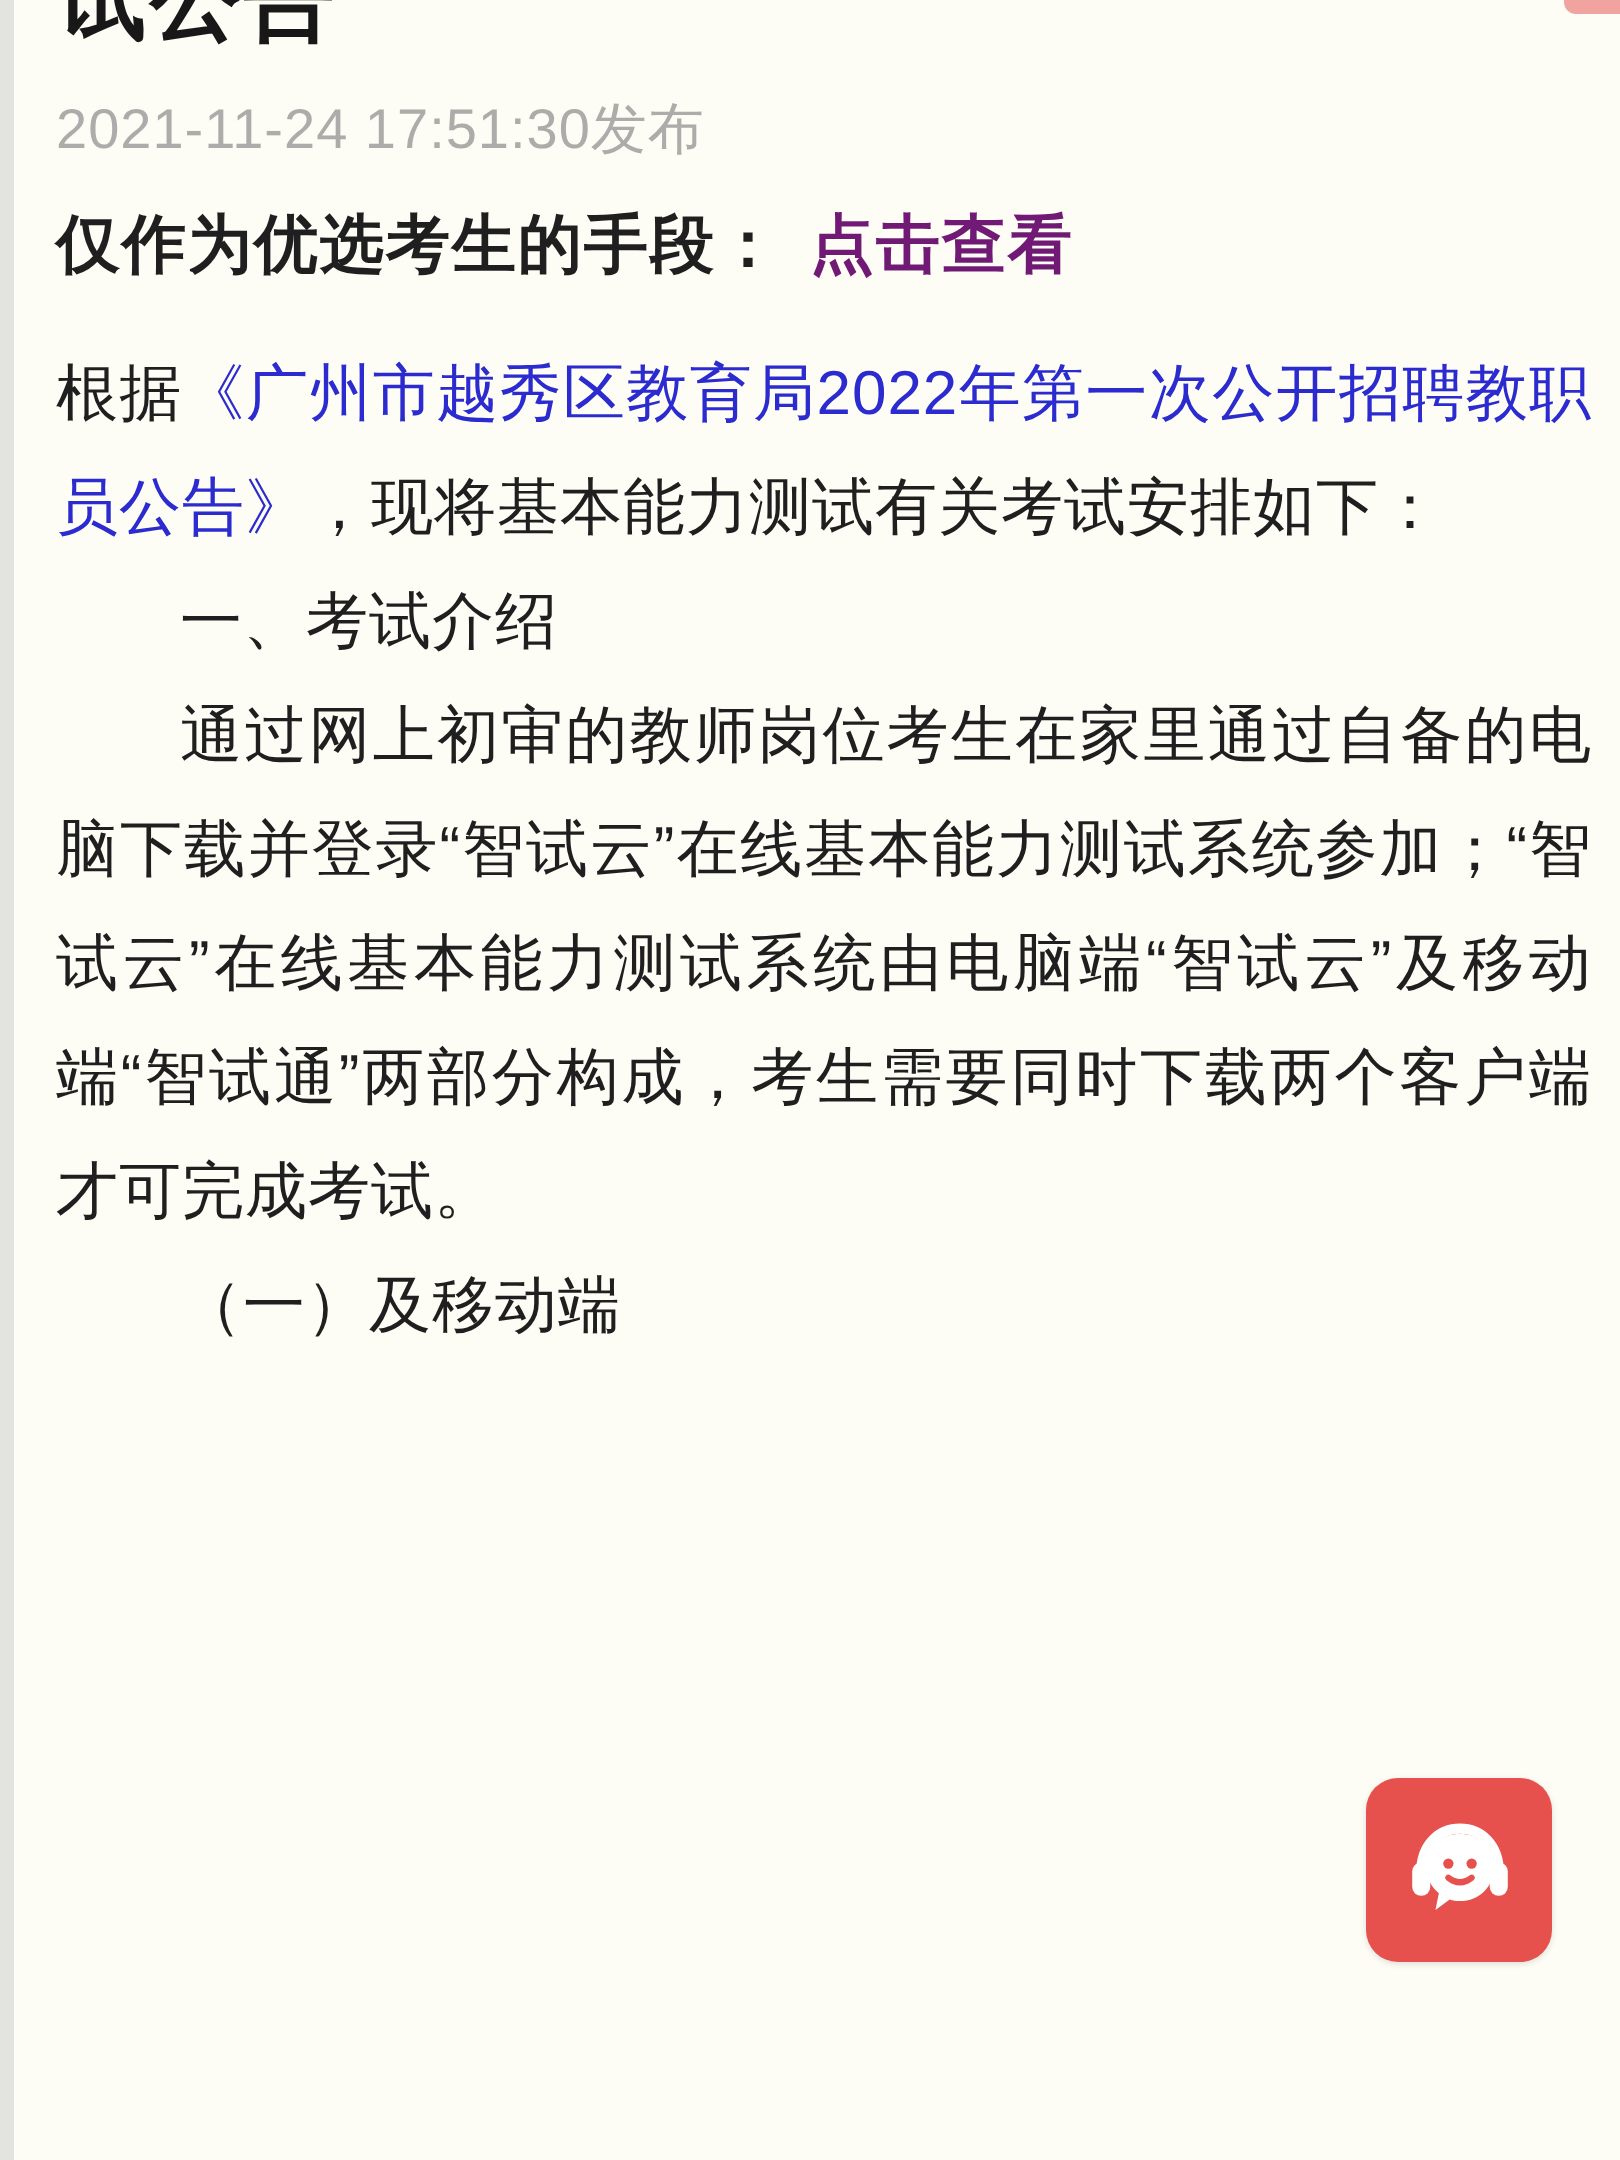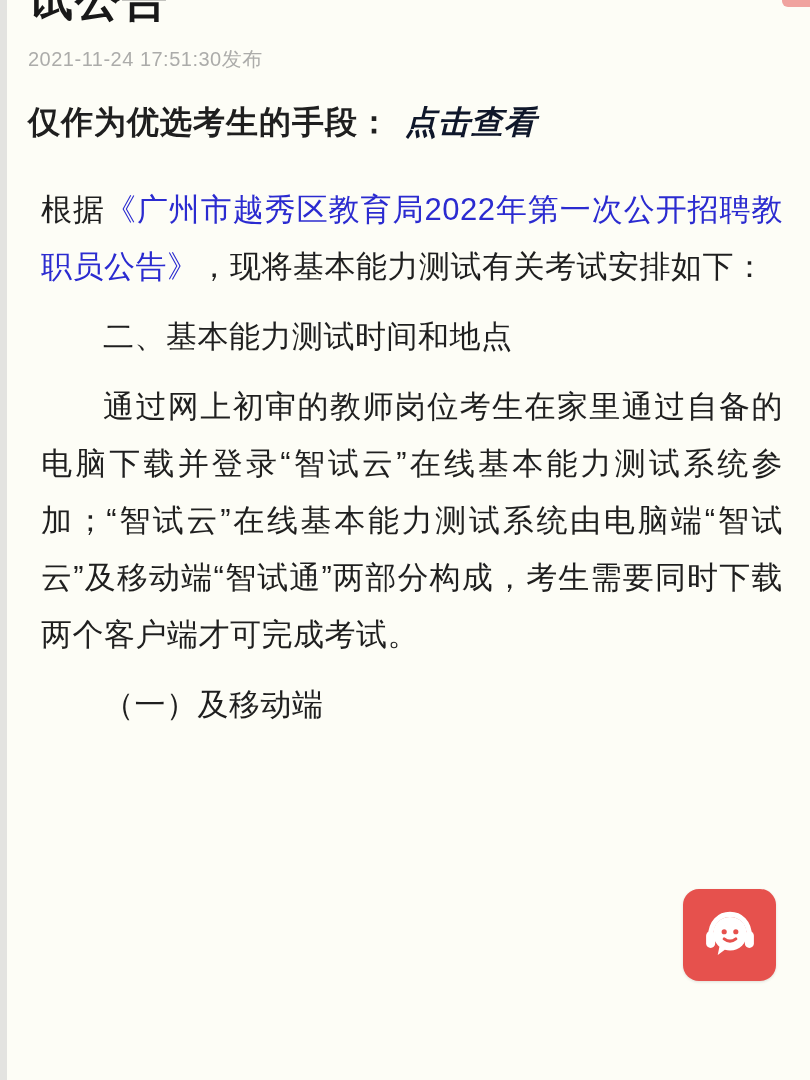--- a/index.html
+++ b/index.html
@@ -20,36 +20,36 @@
     position:absolute;right:0;top:0;width:28px;height:7px;
     background:#f0a39f;border-bottom-left-radius:6px;
   }
   .page-title{
     position:absolute;left:28px;top:-24px;
     font-size:45px;font-weight:bold;line-height:48px;
     letter-spacing:2px;color:#181818;white-space:nowrap;margin:0;
   }
   .pub-date{
     position:absolute;left:28px;top:46px;
-    font-size:20px;color:#acacaa;letter-spacing:0.5px;
+    font-size:28px;color:#acacaa;letter-spacing:0.5px;
   }
   .promo-line{
     position:absolute;left:28px;top:101px;
     font-size:32px;font-weight:bold;letter-spacing:1px;
   }
   .promo-line .promo-link{
-    color:#0f172a;margin-left:14px;cursor:pointer;font-style:italic;
+    color:#701a75;margin-left:14px;cursor:pointer;
   }
   .article{
     position:absolute;left:28px;right:14px;top:168px;
     font-size:31px;line-height:57px;
     letter-spacing:0.5px;
     text-align:justify;
   }
-  .article p{margin:13px;}
+  .article p{margin:0;}
   .article p.indent{text-indent:2em;}
   .article .doc-link{color:#2b2bd0;cursor:pointer;}
   .cs-button{
     position:absolute;left:683px;top:889px;width:93px;height:92px;
     background:#e6514d;border-radius:16px;
     display:flex;align-items:center;justify-content:center;
     cursor:pointer;box-shadow:0 1px 3px rgba(0,0,0,0.12);
   }
   .cs-button svg{width:62px;height:62px;display:block;}
 </style>
@@ -61,21 +61,21 @@
 
 <h1 class="page-title">试公告</h1>
 
 <div class="pub-date">2021-11-24 17:51:30发布</div>
 
 <div class="promo-line"><span>仅作为优选考生的手段：</span><span class="promo-link">点击查看</span></div>
 
 <div class="article">
   <p><span>根据</span><span class="doc-link">《广州市越秀区教育局2022年第一次公开招聘教职员公告》</span><span>，现将基本能力测试有关考试安排如下：</span></p>
   <div id="paragraphs">
-      <p class="indent">二、基本能力测试时间和地点</p>
+      <p class="indent">一、考试介绍</p>
       <p class="indent">通过网上初审的教师岗位考生在家里通过自备的电脑下载并登录“智试云”在线基本能力测试系统参加；“智试云”在线基本能力测试系统由电脑端“智试云”及移动端“智试通”两部分构成，考生需要同时下载两个客户端才可完成考试。</p>
       <p class="indent">（一）及移动端</p>
     </div>
 </div>
 
 <div class="cs-button">
   <span>
     <svg viewBox="0 0 48 48">
 
       <path d="M9 25 C9 14 16 8 24 8 C32 8 39 14 39 25" fill="none" stroke="#ffffff" stroke-width="4" stroke-linecap="round"></path>

